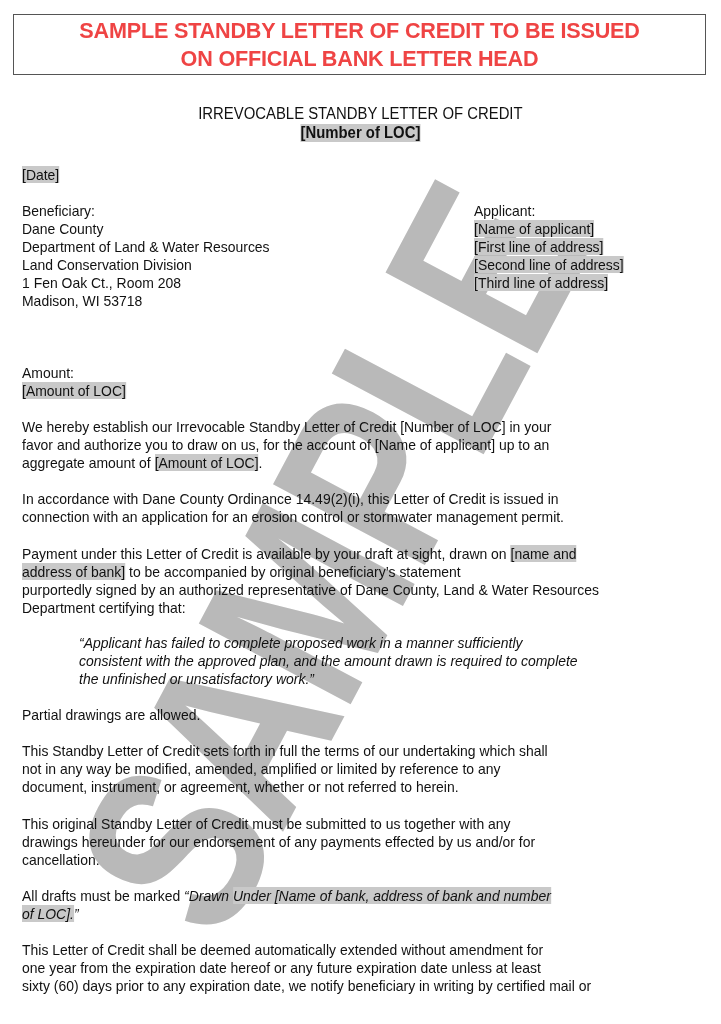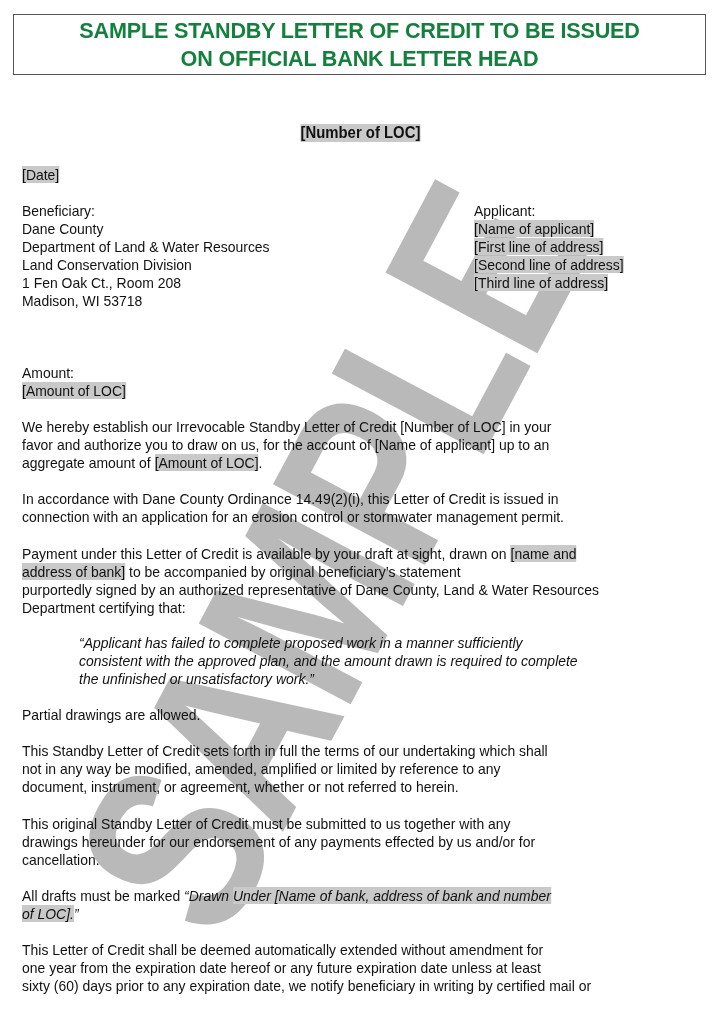--- a/index.html
+++ b/index.html
@@ -17,21 +17,21 @@
     transform: translate(-50%, -50%) rotate(-62deg) scaleX(0.78);
     font-family: "Liberation Sans", sans-serif; font-weight: bold;
     font-size: 250px; letter-spacing: -6px; line-height: 1;
     color: #b9b9b9; white-space: nowrap;
   }
   .page { position: absolute; left: 0; top: 0; width: 721px; height: 1024px; z-index: 1; }
   .headbox {
     position: absolute; left: 13px; top: 14px; width: 693px; height: 61px;
     border: 1.5px solid #555; box-sizing: border-box; text-align: center;
     font-weight: bold; font-size: 22.5px; line-height: 28px; padding-top: 2px;
-    color: #15803d; letter-spacing: -0.2px;
+    color: #ef4444; letter-spacing: -0.2px;
   }
   .head-line { display: block; transform: scaleX(0.96); }
   .line {
     position: absolute; font-size: 15px; line-height: 18px; white-space: nowrap;
     transform-origin: left top; transform: scaleX(0.93);
   }
   .center { left: 0; width: 721px; text-align: center; transform: none; }
   .center span { display: inline-block; transform: scaleX(0.93); }
   .hl { background: #c9c9c9; }
   .it { font-style: italic; }
@@ -43,20 +43,23 @@
   <span>SAMPLE</span>
 </div>
 
 <div class="page">
 
   <div class="headbox">
     <span class="head-line">SAMPLE STANDBY LETTER OF CREDIT TO BE ISSUED</span>
     <span class="head-line">ON OFFICIAL BANK LETTER HEAD</span>
   </div>
 
+  <div class="line center" style="top:105px; font-size:16px;">
+    <span>IRREVOCABLE STANDBY LETTER OF CREDIT</span>
+  </div>
   <div class="line center" style="top:124px; font-size:16px;font-weight:bold;">
     <span class="hl">[Number of LOC]</span>
   </div>
 
   <div class="line" style="left:22px; top:166px;">
     <span class="hl">[Date]</span>
   </div>
 
   <div>
     <div class="line" style="left:22px; top:202px;">Beneficiary:</div>

